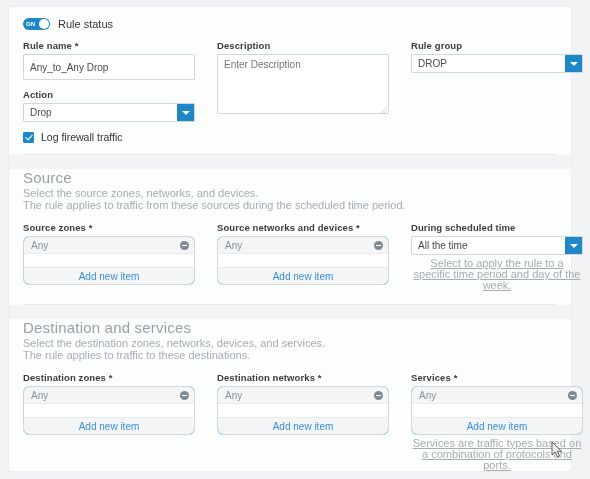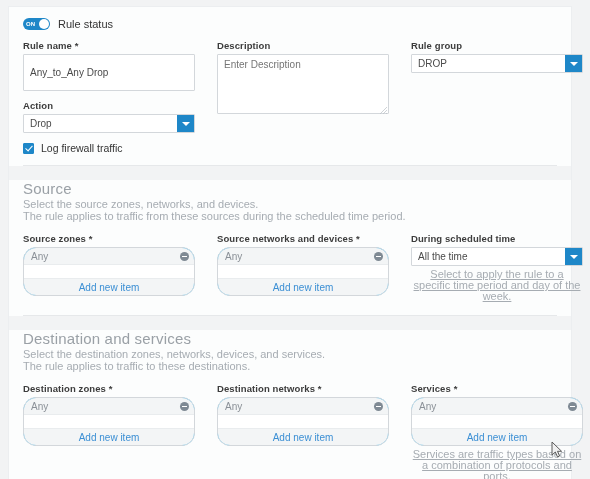--- a/index.html
+++ b/index.html
@@ -102,21 +102,21 @@
     font-size: 9.5px;
     font-weight: bold;
     color: #3c3c3c;
     margin-bottom: 3px;
     letter-spacing: .1px;
   }
   label.fld .req { color: #3c3c3c; font-weight: bold; }
 
   input.txt, .fakeinput {
     width: 100%;
-    height: 37px;
+    height: 26px;
     border: 1px solid #d3d7db;
     background: #ffffff;
     font-family: "Liberation Sans", sans-serif;
     font-size: 10px;
     color: #4a4a4a;
     padding: 0 6px;
     line-height: 17px;
     border-radius: 1px;
     outline: none;
   }
@@ -224,21 +224,21 @@
   .sec-sub {
     font-size: 11px;
     color: #a6acb2;
     line-height: 11.5px;
   }
 
   
   .listbox {
     border: 1px solid #d3d7db;
     background: #0ea5e9;
-    border-radius: 13px;
+    border-radius: 6px;
     overflow: hidden;
   }
   .listbox .item {
     display: flex;
     align-items: center;
     justify-content: space-between;
     background: #f3f5f6;
     height: 17px;
     padding: 0 5px 0 7px;
     font-size: 10px;

